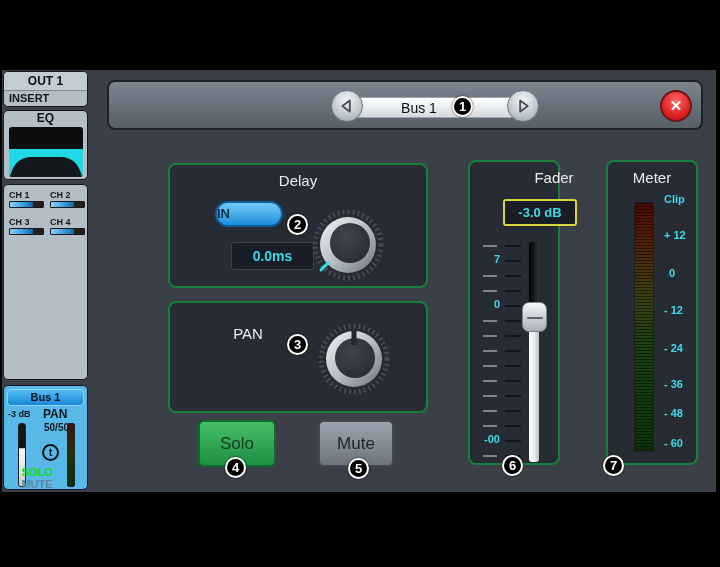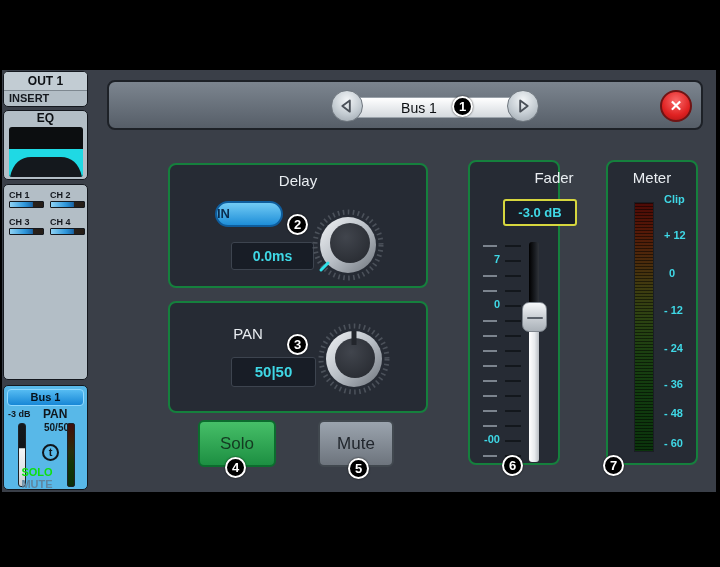--- a/index.html
+++ b/index.html
@@ -191,21 +191,20 @@
       </defs>
       <circle cx="38" cy="38" r="33" fill="none" stroke="#4b515a" stroke-width="5" stroke-dasharray="1.6,3.4"></circle>
       <circle cx="38" cy="38" r="28" fill="url(#ring1)"></circle>
       <circle cx="40" cy="36" r="20" fill="url(#inner1)"></circle>
       <line x1="11" y1="63" x2="18" y2="56" stroke="#2fe2ea" stroke-width="3" stroke-linecap="round"></line>
     </svg>
   </div>
 
   <div class="dk-panel pan-panel">
     <div class="panel-title pan-title">PAN</div>
-    <div class="val-box pan-val">50|50</div>
     <svg class="knob knob-pan" width="76" height="76" viewBox="0 0 76 76">
       <defs>
         <linearGradient id="ring2" x1="0" y1="0" x2="1" y2="1">
           <stop offset="0" stop-color="#f2f4f6"></stop>
             <stop offset="0.5" stop-color="#b9bfc6"></stop>
             <stop offset="1" stop-color="#6e747c"></stop>
         </linearGradient>
         <radialGradient id="inner2" cx="0.4" cy="0.35" r="0.9">
           <stop offset="0" stop-color="#41454d"></stop>
             <stop offset="1" stop-color="#23262c"></stop>

